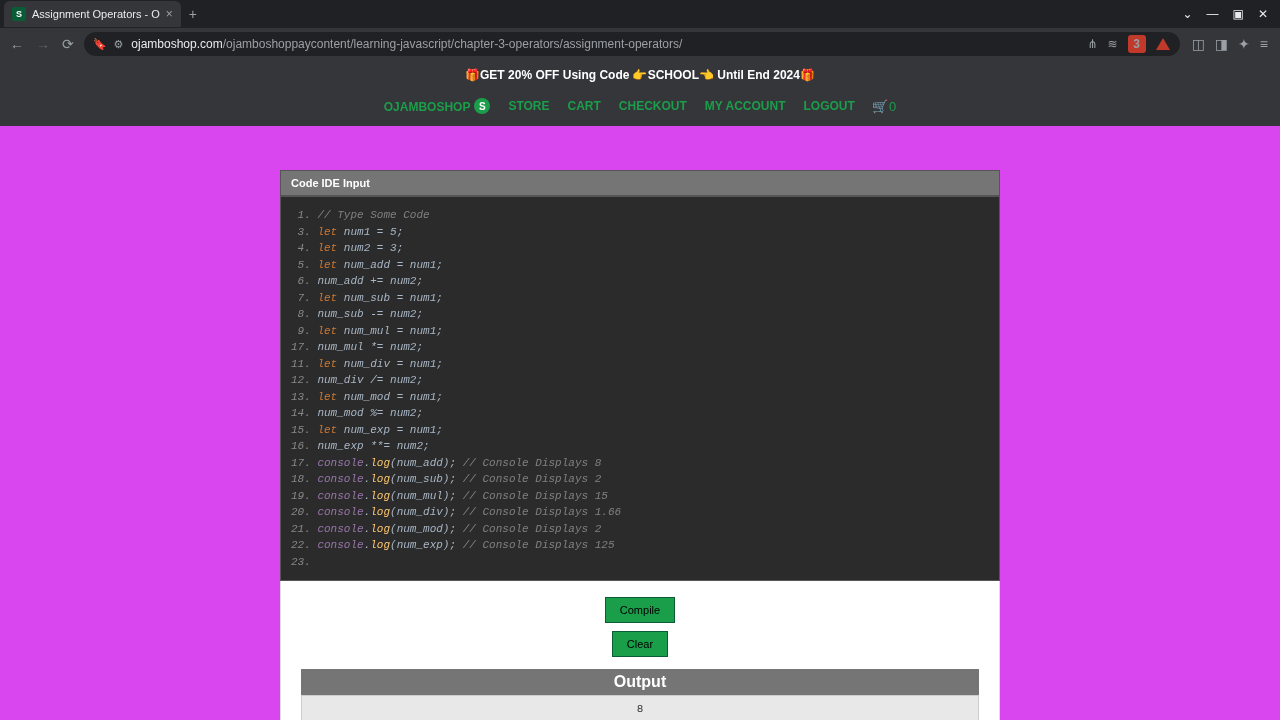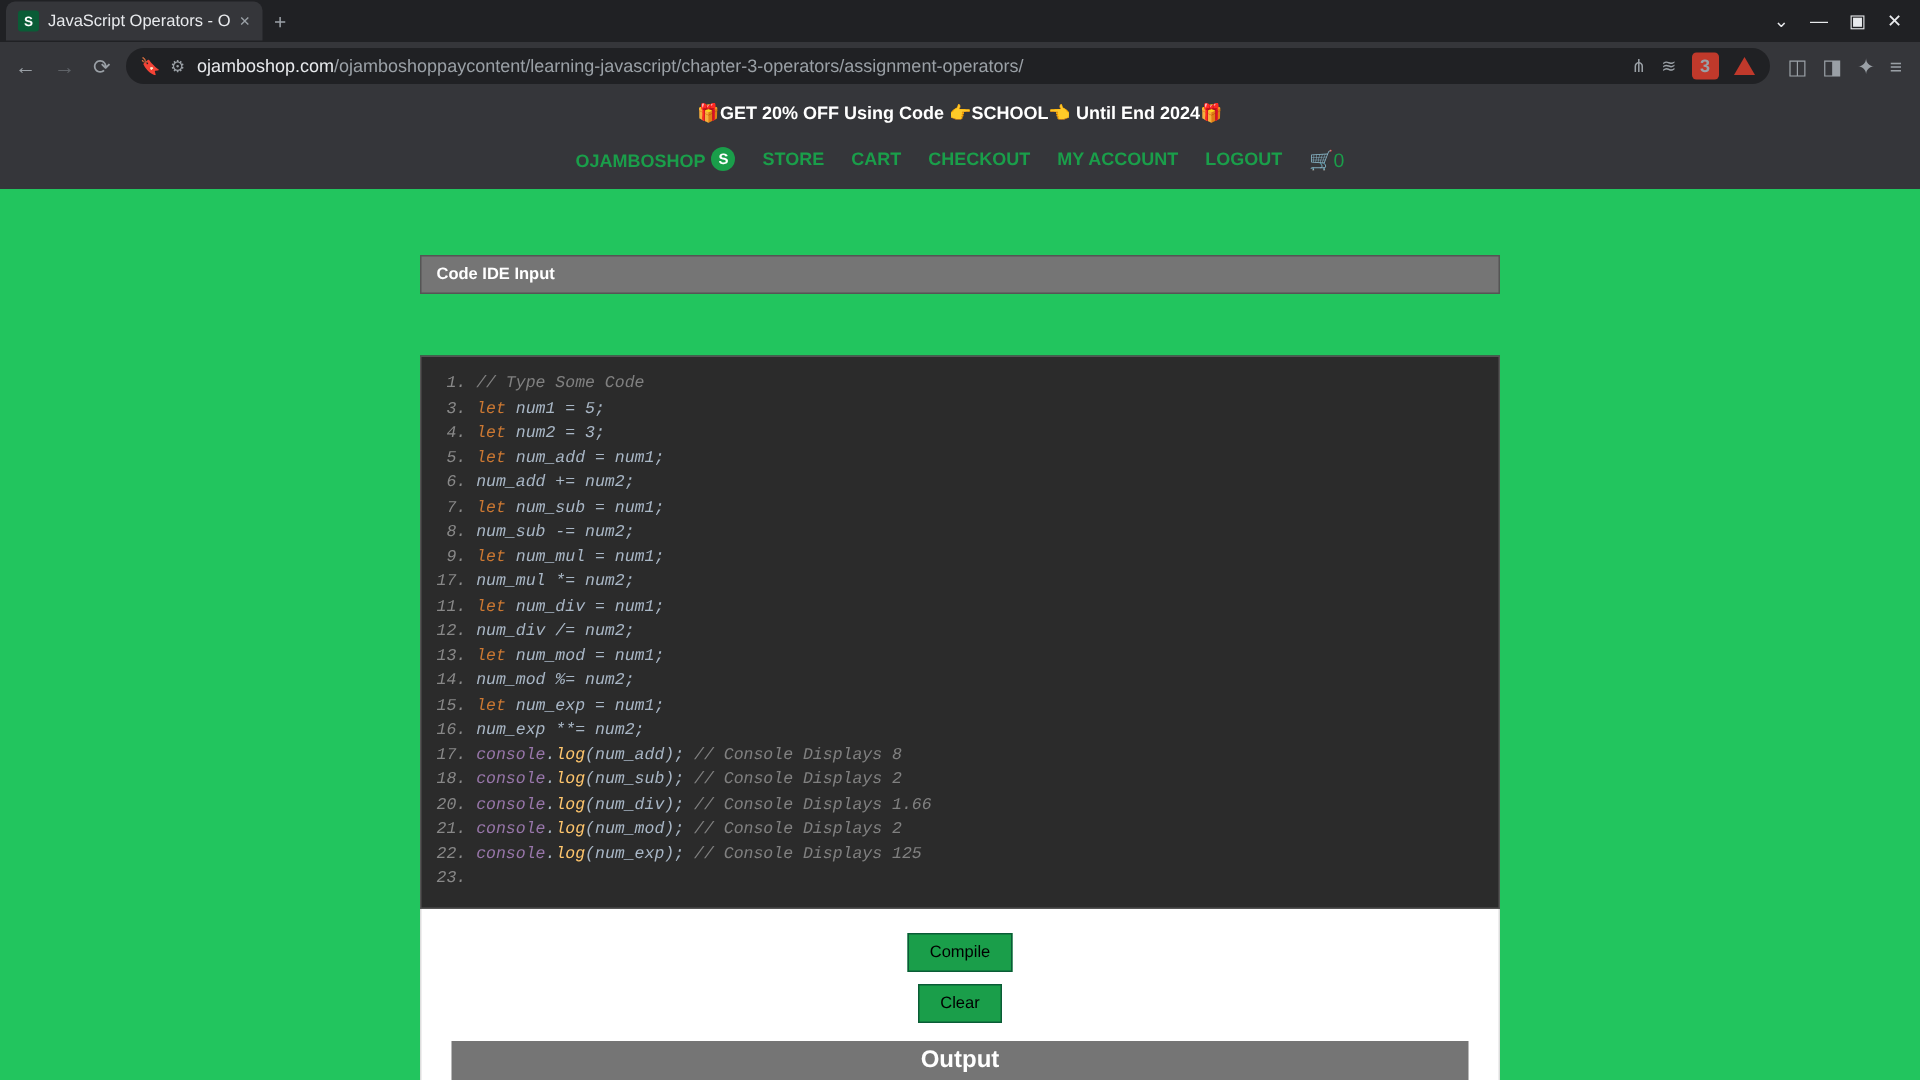--- a/index.html
+++ b/index.html
@@ -24,36 +24,36 @@
 .url-text { color: #9aa0a6; font-size: 12px; flex: 1; }
 .url-text .domain { color: #e8eaed; text-align: center; }
 .url-bar-right { display: flex; align-items: center; gap: 10px; margin-left: auto; }
 .url-bar-right span { color: #9aa0a6; font-size: 12px; }
 .ext-icon { width: 18px; height: 18px; background: #c0392b; border-radius: 3px; display: flex; align-items: center; justify-content: center; color: #fff; font-size: 9px; font-weight: bold; }
 .ext-icon2 { width: 0; height: 0; border-left: 7px solid transparent; border-right: 7px solid transparent; border-bottom: 12px solid #c0392b; }
 .toolbar-right { display: flex; gap: 10px; color: #9aa0a6; padding: 0 4px; }
 .toolbar-right span { font-size: 14px; cursor: pointer; }
 
 
-.page-viewport { height: 660px; background: #22c55e; overflow-y: auto; position: relative; }
+.page-viewport { height: 660px; background: #d946ef; overflow-y: auto; position: relative; }
 .page-viewport::-webkit-scrollbar { width: 12px; }
 .page-viewport::-webkit-scrollbar-track { background: #2a2a2a; }
 .page-viewport::-webkit-scrollbar-thumb { background: #5a5a5a; border-radius: 2px; }
 
 .promo-bar { background: #35363a; text-align: center; padding: 8px; color: #fff; font-size: 12px; font-weight: bold; }
 .nav-bar { background: #35363a; display: flex; align-items: center; justify-content: center; gap: 18px; padding: 8px 0 12px; }
 .nav-link { color: #1a9e4a; font-weight: bold; font-size: 12px; text-decoration: none; cursor: pointer; }
 .nav-logo { display: inline-flex; align-items: flex-end; gap: 4px; }
 .nav-logo-badge { width: 16px; height: 16px; background: #1a9e4a; border-radius: 50%; color: #fff; font-size: 10px; display: flex; align-items: center; justify-content: center; font-weight: bold; }
 .cart-icon { color: #1a9e4a; font-size: 13px; }
 
 .content { width: 720px; margin: 0 auto; padding-top: 8px; }
 
 .ide-header { background: #757575; color: #fff; padding: 6px 10px; font-size: 11px; font-weight: bold; border: 1px solid #555; margin-top: 36px; }
-.code-area { background: #2b2b2b; border: 1px solid #555; padding: 10px; font-family: 'Courier New', monospace; font-size: 11px; line-height: 1.5; color: #a9b7c6; margin-top: 41px; }
+.code-area { background: #2b2b2b; border: 1px solid #555; padding: 10px; font-family: 'Courier New', monospace; font-size: 11px; line-height: 1.5; color: #a9b7c6; }
 .code-line { white-space: pre; }
 .ln { color: #888; font-style: italic; }
 .kw { color: #cc7832; }
 .cm { color: #808080; font-style: italic; }
 .fn { color: #ffc66d; }
 .ident { font-style: italic; }
 .obj { color: #9876aa; }
 
 .btn-area { background: #fff; border: 1px solid #ddd; border-top: none; padding: 12px; text-align: center; }
 .action-btn { display: inline-block; background: #1a9e4a; color: #000; border: 1px solid #0a5c36; padding: 6px 14px; font-size: 11px; cursor: pointer; margin: 4px auto; }
@@ -62,21 +62,21 @@
 .output-header { background: #757575; color: #fff; padding: 4px 10px; font-size: 16px; font-weight: bold; margin: 8px 8px 0; }
 .output-body { background: #e8e8e8; border: 1px solid #ccc; margin: 0 8px 8px; padding: 6px 10px; font-family: 'Courier New', monospace; font-size: 11px; line-height: 1.4; color: #333; white-space: pre; min-height: 80px; }
 </style>
 </head>
 <body>
 
 <div class="browser-chrome">
   <div class="tab-bar">
     <div class="tab">
       <span class="tab-favicon">S</span>
-      <span>JavaScript Operators - O</span>
+      <span>Assignment Operators - O</span>
       <span class="tab-close">×</span>
     </div>
     <span class="new-tab">+</span>
     <div class="window-controls">
       <span>⌄</span>
       <span>—</span>
       <span>▣</span>
       <span>✕</span>
     </div>
   </div>
@@ -135,20 +135,21 @@
         <div class="code-line"> <span class="ln">9.</span> <span class="ident"><span class="kw">let</span> num_mul = num1;</span></div>
         <div class="code-line"><span class="ln">17.</span> <span class="ident">num_mul *= num2;</span></div>
         <div class="code-line"><span class="ln">11.</span> <span class="ident"><span class="kw">let</span> num_div = num1;</span></div>
         <div class="code-line"><span class="ln">12.</span> <span class="ident">num_div /= num2;</span></div>
         <div class="code-line"><span class="ln">13.</span> <span class="ident"><span class="kw">let</span> num_mod = num1;</span></div>
         <div class="code-line"><span class="ln">14.</span> <span class="ident">num_mod %= num2;</span></div>
         <div class="code-line"><span class="ln">15.</span> <span class="ident"><span class="kw">let</span> num_exp = num1;</span></div>
         <div class="code-line"><span class="ln">16.</span> <span class="ident">num_exp **= num2;</span></div>
         <div class="code-line"><span class="ln">17.</span> <span class="ident"><span class="obj">console</span>.<span class="fn">log</span>(num_add); <span class="cm">// Console Displays 8</span></span></div>
         <div class="code-line"><span class="ln">18.</span> <span class="ident"><span class="obj">console</span>.<span class="fn">log</span>(num_sub); <span class="cm">// Console Displays 2</span></span></div>
+        <div class="code-line"><span class="ln">19.</span> <span class="ident"><span class="obj">console</span>.<span class="fn">log</span>(num_mul); <span class="cm">// Console Displays 15</span></span></div>
         <div class="code-line"><span class="ln">20.</span> <span class="ident"><span class="obj">console</span>.<span class="fn">log</span>(num_div); <span class="cm">// Console Displays 1.66</span></span></div>
         <div class="code-line"><span class="ln">21.</span> <span class="ident"><span class="obj">console</span>.<span class="fn">log</span>(num_mod); <span class="cm">// Console Displays 2</span></span></div>
         <div class="code-line"><span class="ln">22.</span> <span class="ident"><span class="obj">console</span>.<span class="fn">log</span>(num_exp); <span class="cm">// Console Displays 125</span></span></div>
         <div class="code-line"><span class="ln">23.</span> <span class="ident"></span></div>
       </div>
 
     <div class="btn-area">
       <div>
           <button class="action-btn">Compile</button>
         </div>

